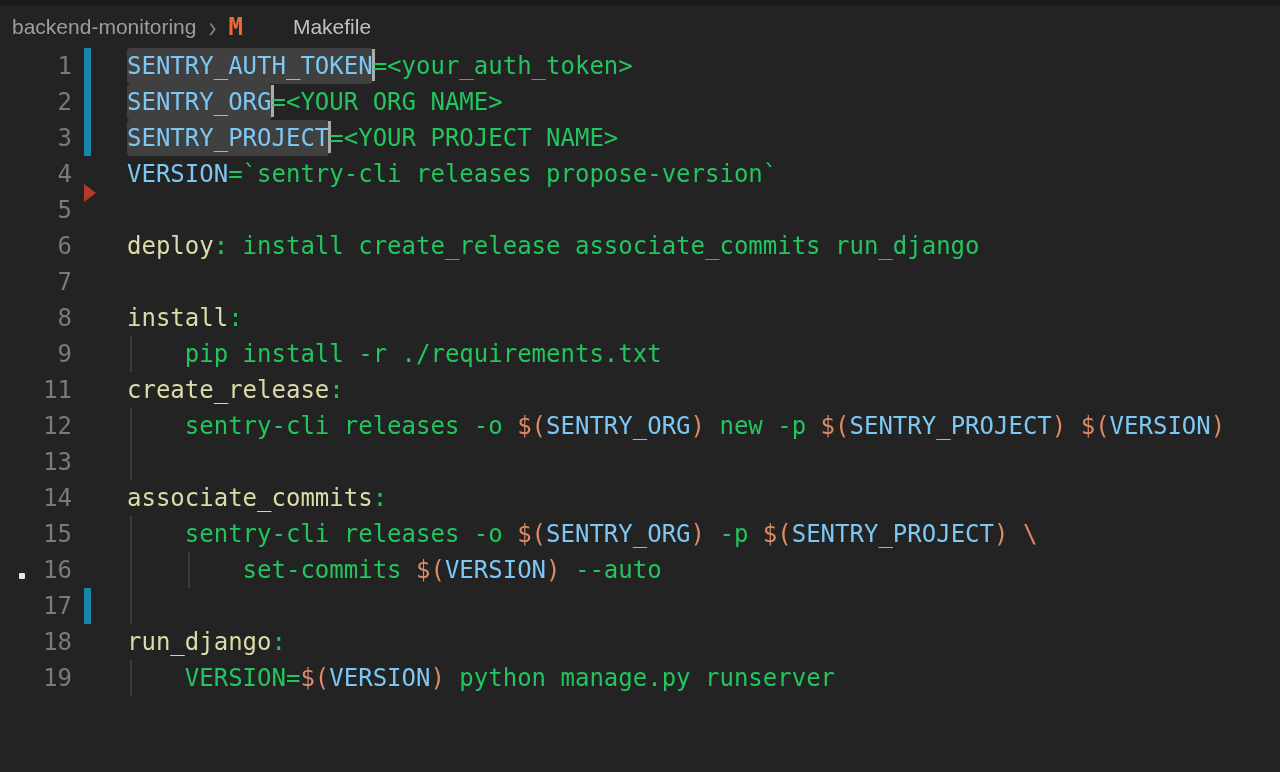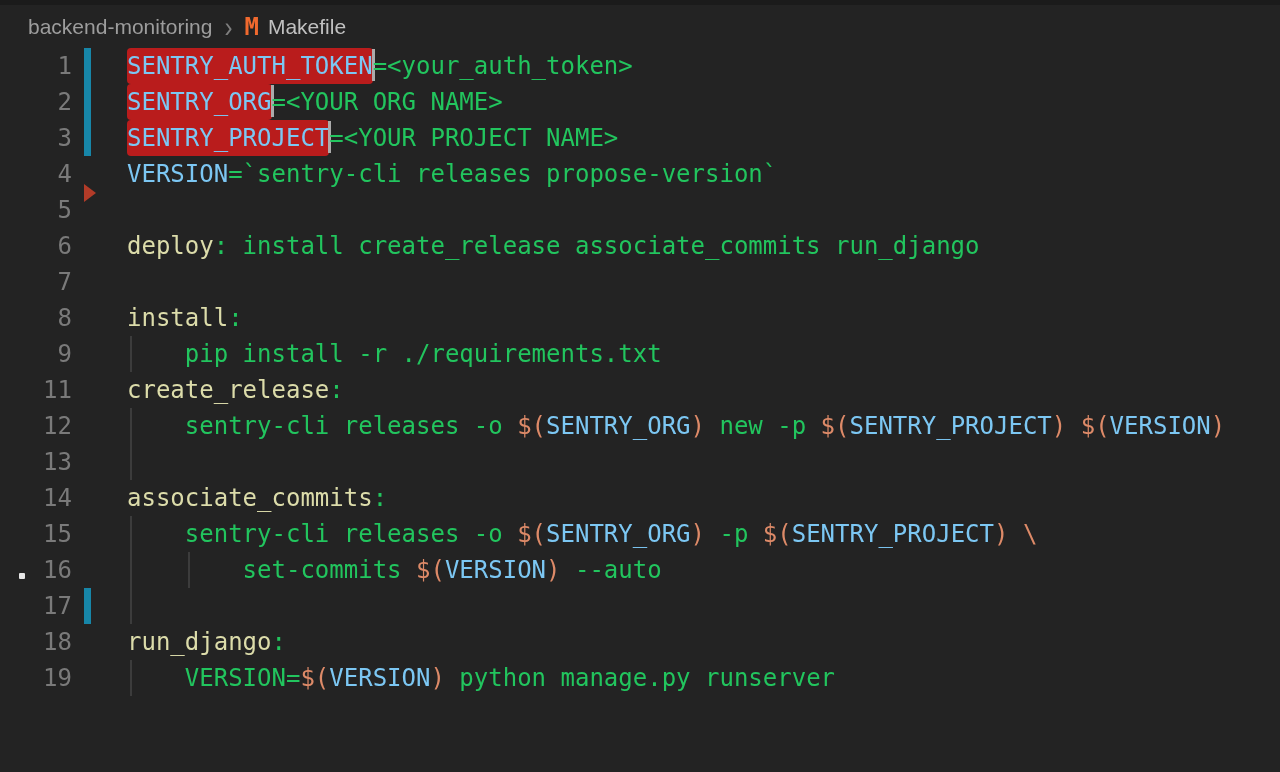--- a/index.html
+++ b/index.html
@@ -5,43 +5,43 @@
   html,body{margin:0;padding:0;}
   body{
     width:1280px;height:772px;overflow:hidden;
     background:#232323;
     font-family:"DejaVu Sans Mono", monospace;
   }
   .topstrip{height:5px;background:#1b1b1b;}
   
   .breadcrumb{
     height:43px;display:flex;align-items:center;
-    padding-left:28px;
+    padding-left:12px;
     font-family:"Liberation Sans", sans-serif;
     font-size:21px;color:#9d9d9d;
   }
   .crumb-folder{color:#9d9d9d;}
   .chev{color:#7e7e7e;margin:0 12px;font-size:24px;line-height:20px;transform:scaleY(1.25);display:inline-block;}
   .micon{color:#f0692e;font-weight:700;font-size:24px;margin-right:9px;font-family:"DejaVu Sans Mono",monospace;}
-  .crumb-file{color:#c0c0c0;}
+  .crumb-file{color:#c0c0c0;margin-left:41px;}
   
   .editor{position:relative;}
   .row{display:flex;height:36px;line-height:36px;font-size:24px;white-space:pre;}
   .lnum{
     flex:0 0 72px;width:72px;text-align:right;
     color:#7a7a7a;user-select:none;
   }
   .content{position:relative;flex:1;}
   .codetext{display:block;padding-left:55px;}
   .guide{position:absolute;top:0;width:2px;height:36px;background:#3c3c3c;}
   .seg-plain{color:#22c55e;}
   .seg-target{color:#dcdcaa;}
   .seg-var{color:#7cc7f3;}
   .seg-punct{color:#dd8a68;}
-  .sel{background:#b91c1c;border-radius:4px;display:inline-block;height:36px;vertical-align:top;}
+  .sel{background:#404040;border-radius:4px;display:inline-block;height:36px;vertical-align:top;}
   .cursor{
     display:inline-block;width:3px;height:32px;background:#ababab;
     vertical-align:middle;margin:-4px -2px 0 -1px;
   }
   .modbar{position:absolute;left:84px;width:7px;background:#1786a8;}
   .red-arrow{
     position:absolute;left:84px;width:0;height:0;
     border-left:12px solid #b23b28;
     border-top:9px solid transparent;
     border-bottom:9px solid transparent;

